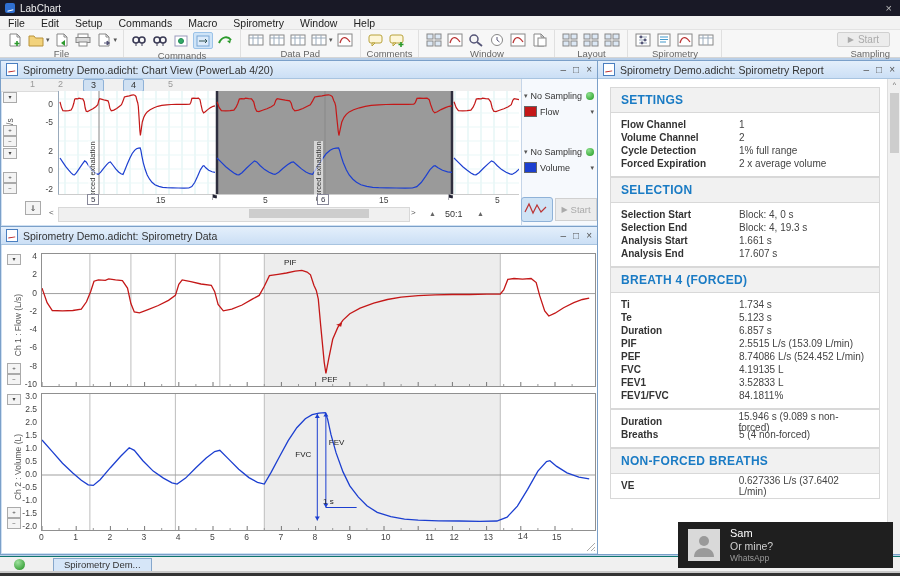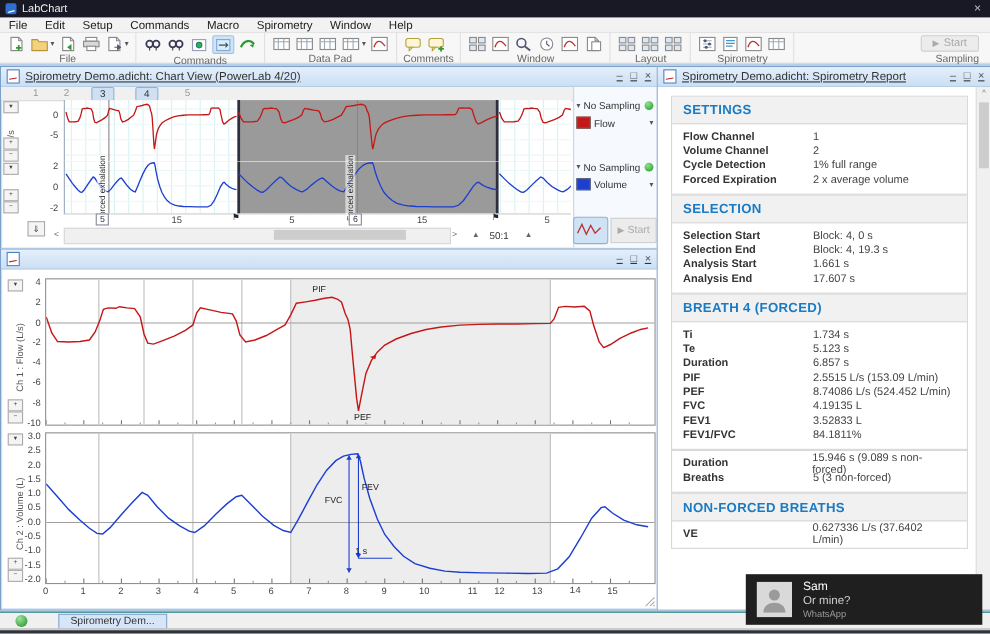--- a/index.html
+++ b/index.html
@@ -22,21 +22,21 @@
   .tb-icon{width:18px;height:15px;display:inline-flex;align-items:center;justify-content:center;border-radius:2px;}
   .tb-icon.pressed{background:#cfe4f7;border:1px solid #9cc3e8;}
   .tb-caret{font-size:7px;color:#555;margin-left:-2px;}
   .tb-label{text-align:center;font-size:9.5px;color:#666;padding:1px 0 2px 0;}
   #sampling-group{margin-left:auto;border-right:none;padding-right:10px;align-items:flex-end;}
   #start-main{display:flex;align-items:center;gap:4px;background:#ececec;border:1px solid #d0d0d0;border-radius:2px;
     color:#aaa;font-size:10px;padding:1px 10px;height:15px;}
   
   .win{position:absolute;background:#fff;border:1px solid #7ba0c9;box-shadow:0 0 0 1px #cfe0f2 inset;}
   .win-title{height:17px;background:linear-gradient(#e4effb,#cbdff5);display:flex;align-items:center;
-    font-size:10.5px;color:#333;border-bottom:1px solid #a8c4e0;text-decoration:underline;}
+    font-size:10.5px;color:#333;border-bottom:1px solid #a8c4e0;}
   .doc-icon{width:10px;height:11px;background:#fff;border:1px solid #4a7fc0;margin:0 5px;position:relative;}
   .doc-icon:after{content:"";position:absolute;left:1px;top:4px;width:7px;height:3px;border-bottom:1.5px solid #b22;transform:rotate(-10deg);}
   .win-btns{margin-left:auto;display:flex;gap:7px;margin-right:6px;color:#555;font-size:10px;}
   .win-btns span{line-height:10px;}
   
   #chart-view{left:0;top:60px;width:597px;height:165px;}
   #cv-strip{position:absolute;left:0;top:18px;width:595px;height:12px;background:#f0f0f0;border-bottom:1px solid #dcdcdc;font-size:9px;color:#999;}
   .blk-tab{position:absolute;top:0;height:11px;line-height:11px;text-align:center;padding:0 7px;}
   .blk-tab.active{background:#cfe0f2;border:1px solid #8fb2d8;color:#333;border-radius:2px;top:0;}
   #cv-rate{position:absolute;right:12px;top:0;color:#444;font-size:9.5px;}
@@ -541,20 +541,21 @@
       <div class="cbox" style="left: 86px; top: 133px;">5</div>
       <div class="cbox" style="left: 316px; top: 133px;">6</div>
       <div class="flagg" style="left: 210px; top: 132px;">⚑</div>
       <div class="flagg" style="left: 446px; top: 132px;">⚑</div>
       <div class="mini-btn" style="left: 24px; top: 140px; width: 14px; height: 12px; font-size: 8px;">⇓</div>
     </div>
 
   <div id="data-win" class="win">
     <div class="win-title">
       <span class="doc-icon"></span>
+      <span>Spirometry Demo.adicht: Spirometry Data</span>
       <span class="win-btns">
         <span>–</span>
         <span>□</span>
         <span>×</span>
       </span>
     </div>
     <div id="dw-body">
         <div class="plot" style="left: 40px; top: 26px; width: 553px; height: 132px;"><svg width="553" height="132">
             <rect x="222.3" y="0" width="235.98000000000002" height="132" fill="#ededed"></rect>
             <line x1="47.88" y1="0" x2="47.88" y2="132" stroke="#bdbdbd"></line>
@@ -789,21 +790,21 @@
           </div>
         </div>
         <div class="rep-sec">
           <div class="rep-rows">
             <div class="rep-row">
               <span class="rep-label">Duration</span>
               <span class="rep-value">15.946 s (9.089 s non-forced)</span>
             </div>
             <div class="rep-row">
               <span class="rep-label">Breaths</span>
-              <span class="rep-value">5 (3 non-forced)</span>
+              <span class="rep-value">5 (4 non-forced)</span>
             </div>
           </div>
         </div>
         <div class="rep-sec">
           <div class="rep-head">NON-FORCED BREATHS</div>
           <div class="rep-rows">
             <div class="rep-row">
               <span class="rep-label">VE</span>
               <span class="rep-value">0.627336 L/s (37.6402 L/min)</span>
             </div>

